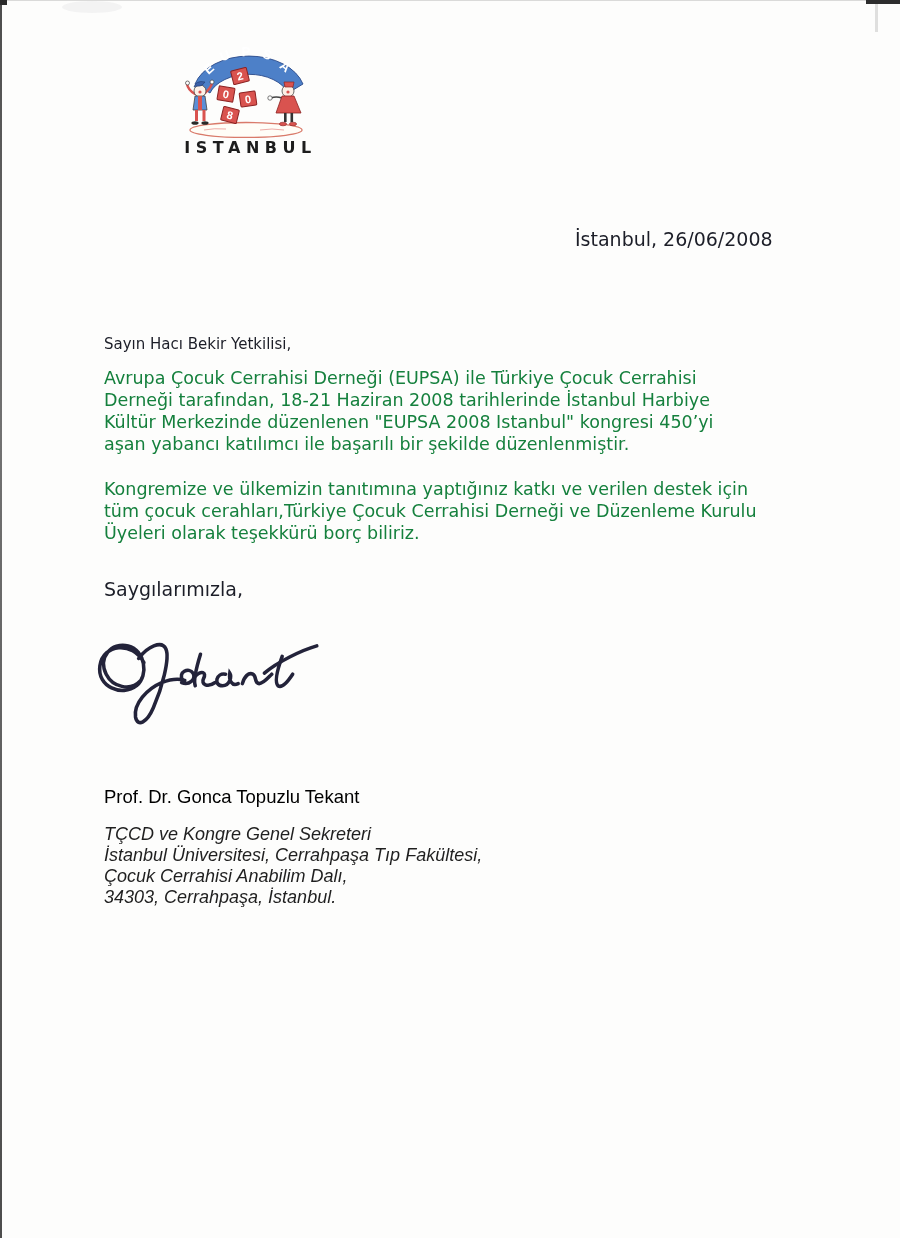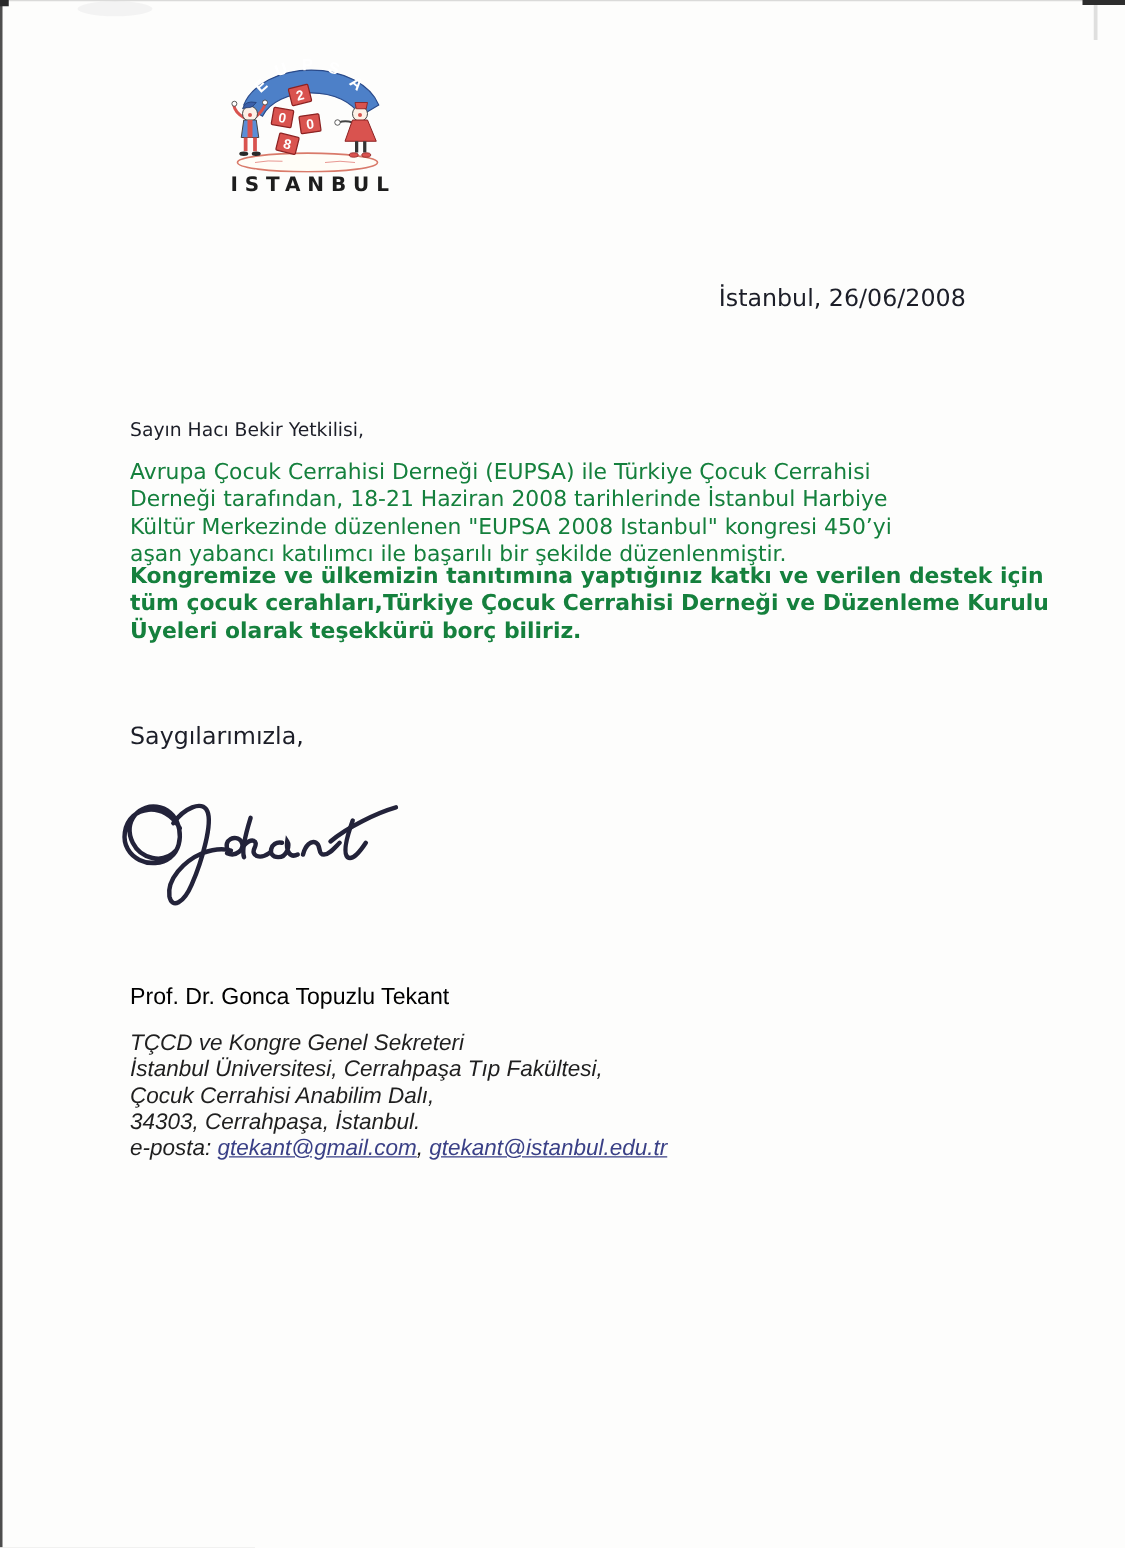--- a/index.html
+++ b/index.html
@@ -39,21 +39,21 @@
 
   .dateline{position:absolute;left:575px;top:228px;font-size:19px;color:#1c1e28;}
   .salutation{position:absolute;left:104px;top:287px;font-size:15px;color:#1c1e28;margin-top:48px;}
 
   .body-par{
     position:absolute;left:104px;
     font-size:17.5px;line-height:22px;color:#15803d;
     white-space:pre;
   }
   .par1{top:367px;}
-  .par2{top:450px;font-weight:bold;}
+  .par2{top:478px;}
 
   .closing{position:absolute;left:104px;top:578px;font-size:19px;color:#1c1e28;text-align:center;}
 
   .signature{position:absolute;left:86px;top:626px;width:252px;height:110px;}
 
   .prof-name{
     position:absolute;left:104px;top:786px;
     font-family:"Liberation Sans",sans-serif;font-size:18.5px;color:#000000;
   }
   .contact-block{
@@ -179,17 +179,14 @@
     </g>
   </svg>
 
   <div class="prof-name">Prof. Dr. Gonca Topuzlu Tekant</div>
 
   <div class="contact-block">TÇCD ve Kongre Genel Sekreteri
 İstanbul Üniversitesi, Cerrahpaşa Tıp Fakültesi,
 Çocuk Cerrahisi Anabilim Dalı,
 34303, Cerrahpaşa, İstanbul.</div>
 
-  <div class="email-line">
-    <span>e-posta: </span><span class="email-link">gtekant@gmail.com</span><span>, </span><span class="email-link">gtekant@istanbul.edu.tr</span>
-  </div>
 
 </div>
 
 </body></html>

